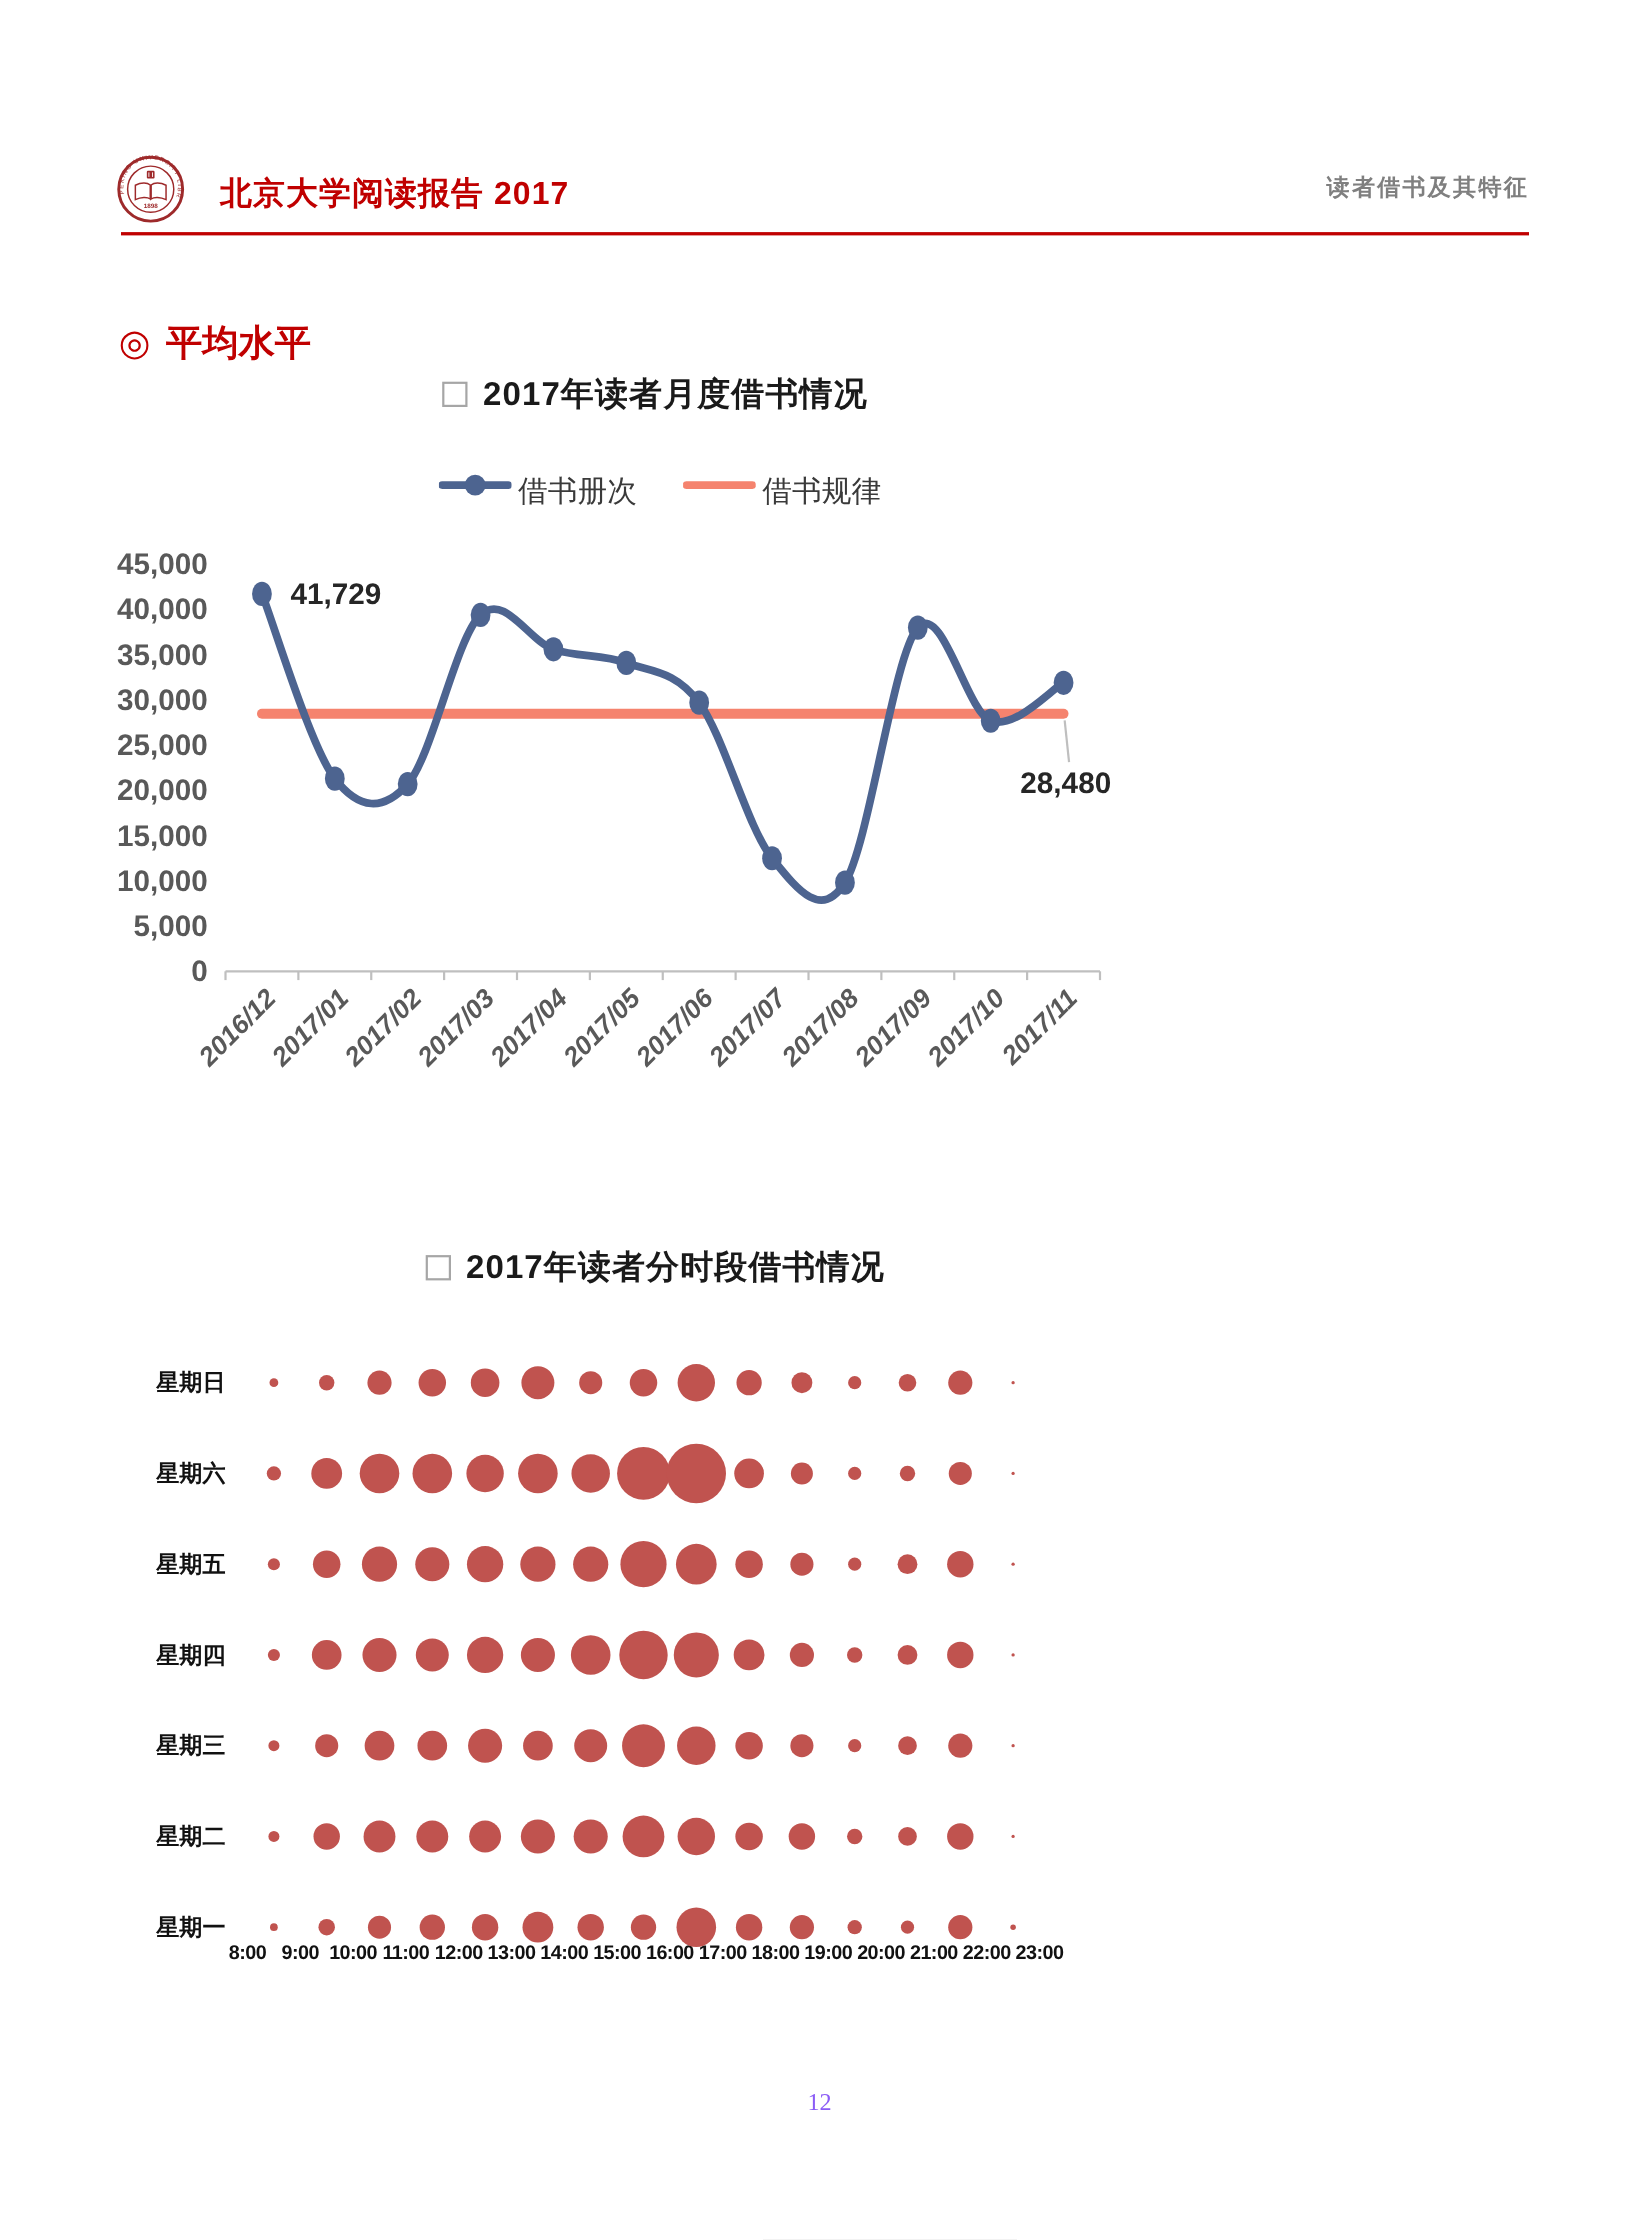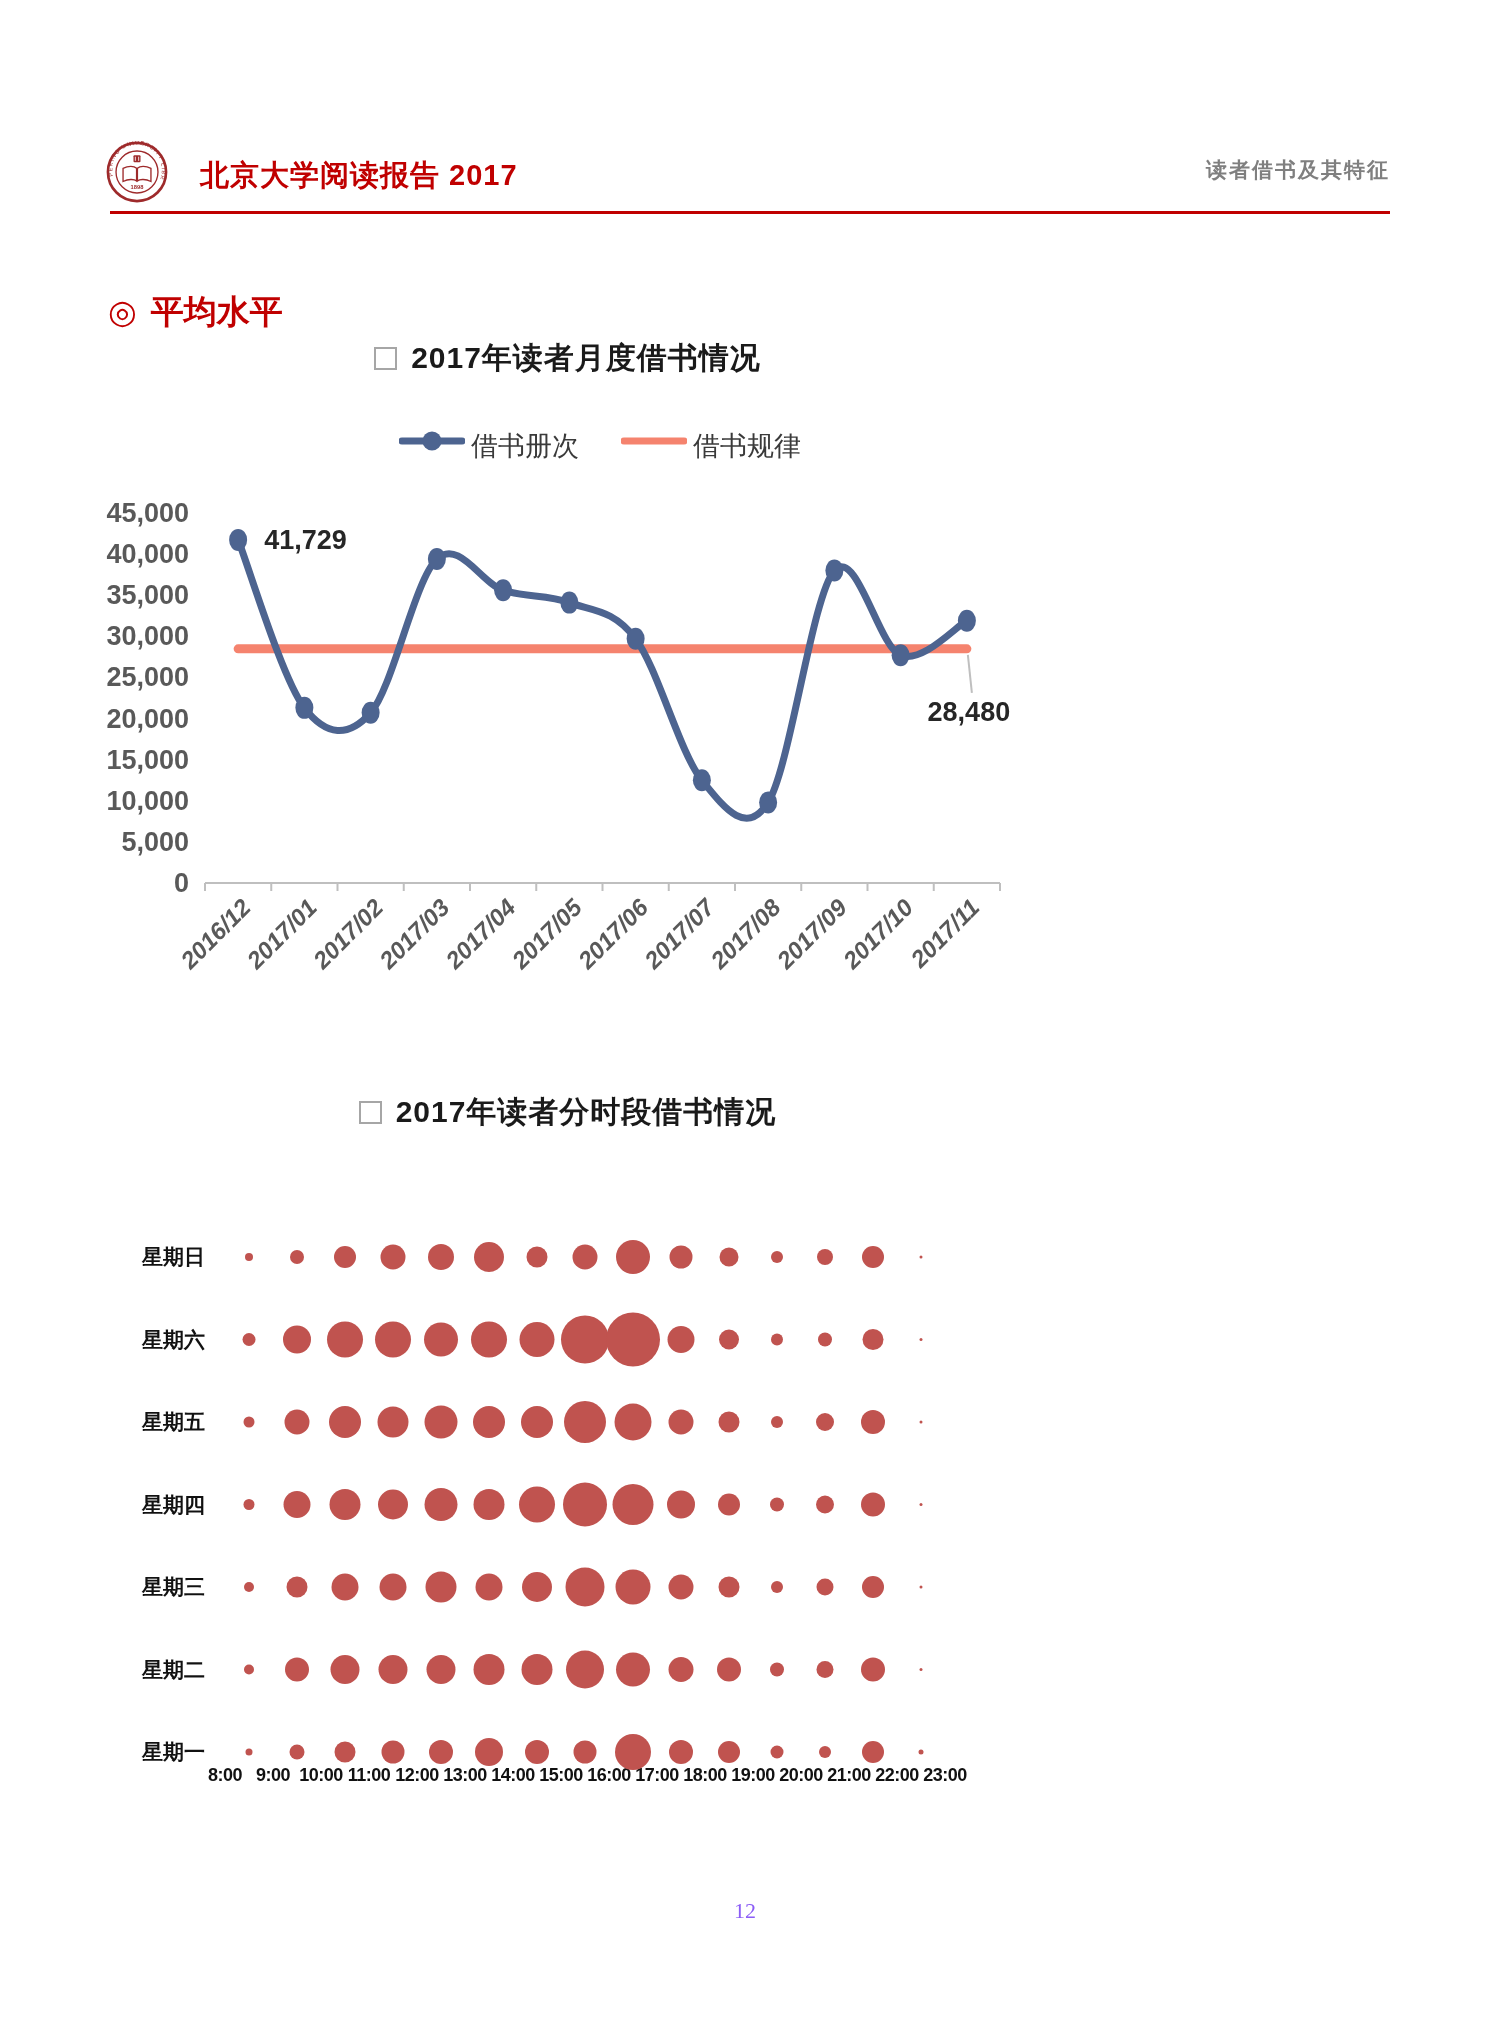--- a/index.html
+++ b/index.html
@@ -20,28 +20,28 @@
   }
   .hdr-rule{position:absolute;left:110px;right:110px;top:211px;border-top:3px solid #C00000;}
   
   .section-h{
     position:absolute;left:108px;top:290px;font-size:33px;font-weight:bold;color:#C00000;
   }
   .section-h .mk{margin-right:14px;font-weight:normal;}
   
   .chart-title{
     position:absolute;left:0;width:1135px;text-align:center;
-    font-size:30px;font-weight:bold;color:#1a1a1a;letter-spacing:1px;
+    font-size:30px;font-weight:bold;color:#1a1a1a;letter-spacing:1px;padding-left:28px;
   }
   .chart-title .sq{
     display:inline-block;width:19px;height:19px;border:2px solid #A6A6A6;
     margin-right:14px;transform:translateY(-2px);vertical-align:middle;background:#fff;
   }
   .t1{top:338px;}
-  .t2{top:1092px;}
+  .t2{top:1132px;}
   
   .legend{
     position:absolute;left:35px;top:428px;width:1130px;
     display:flex;justify-content:center;align-items:center;gap:42px;
   }
   .legend-item{display:flex;align-items:flex-start;gap:6px;}
   .legend-label{font-size:27px;color:#3A3A3A;font-weight:500;}
   
   svg text{font-family:"Liberation Sans","DejaVu Sans",sans-serif;}
   .ytick{font-size:27px;font-weight:bold;fill:#595959;}

